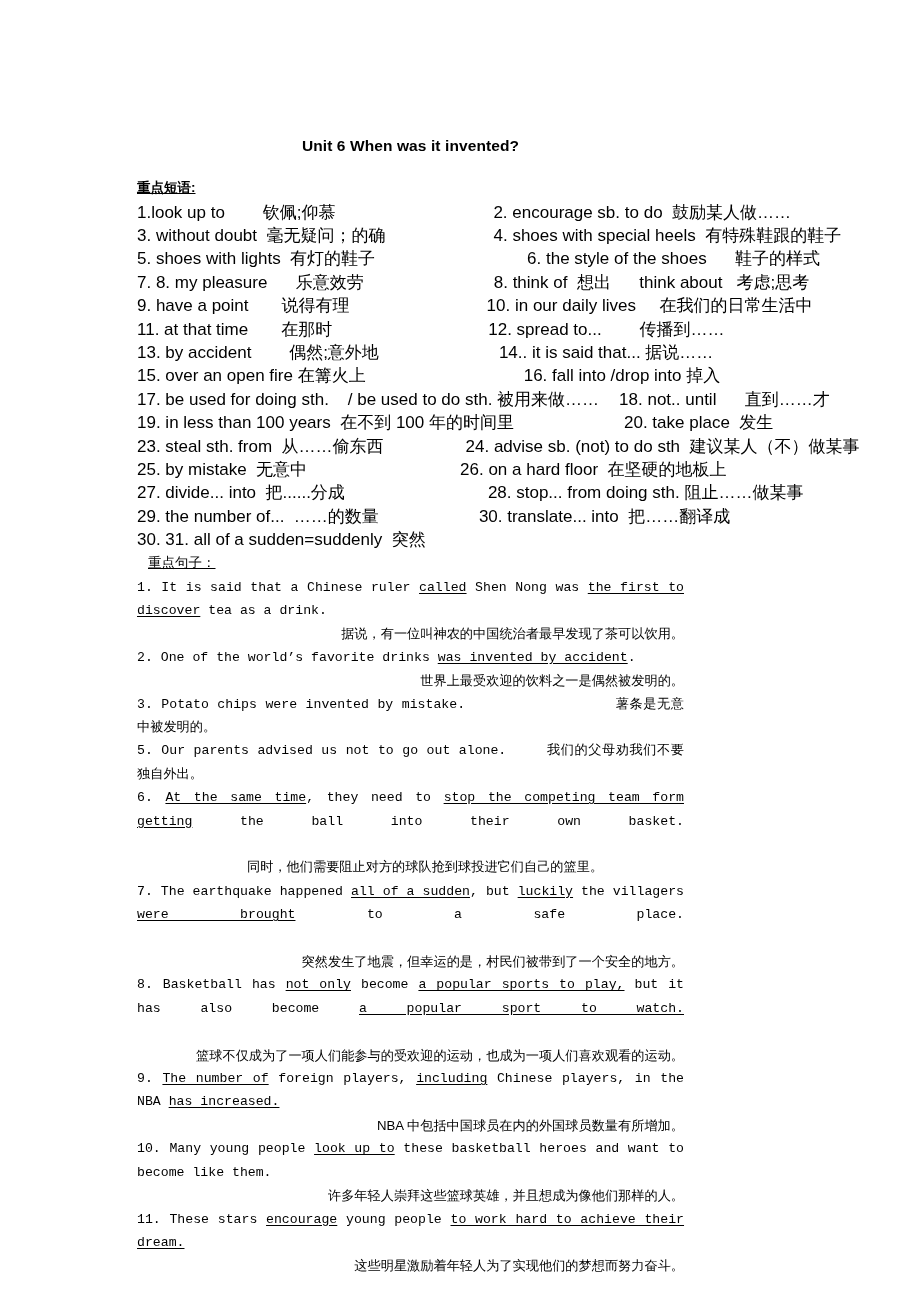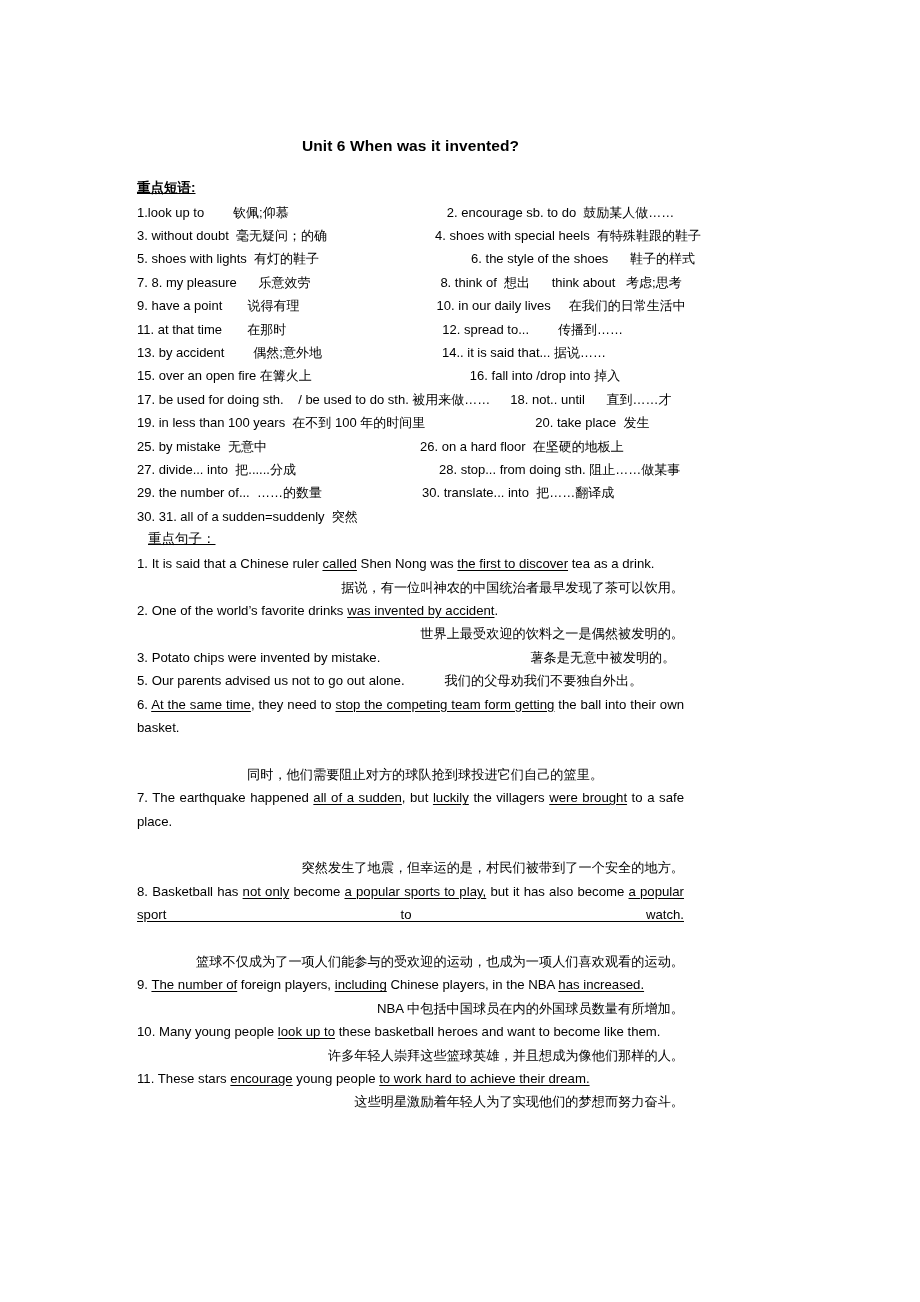--- a/index.html
+++ b/index.html
@@ -38,37 +38,38 @@
     line-height: 1.55;
     text-decoration: underline;
   }
   .section-heading.cn-sub {
     font-weight: normal;
     padding-left: 11px;
     margin-top: 1px;
   }
   
   .phr-line {
-    font-size: 13px;
+    font-size: 17px;
     line-height: 23.4px;
     white-space: pre;
     margin: 0;
   }
   .phr-line .col-l {
     display: inline-block;
   }
   .sent-block {
     font-size: 13.2px;
     line-height: 23.4px;
     margin: 0;
   }
   .sent-line {
     text-align: justify;
     text-justify: inter-word;
     margin: 0;
+    font-family: Liberation Mono, monospace;
   }
   .sent-line.justify-all {
     text-align: justify;
   }
   .sent-line.justify-all::after {
     content: "";
     display: inline-block;
     width: 100%;
   }
   .trans {
@@ -93,20 +94,21 @@
       <div class="phr-line"><span class="col-l">1.look up to        钦佩;仰慕</span><span class="inline-sp" style="width: 158px;"></span><span>2. encourage sb. to do  鼓励某人做……</span></div>
       <div class="phr-line"><span class="col-l">3. without doubt  毫无疑问；的确</span><span class="inline-sp" style="width: 108px;"></span><span>4. shoes with special heels  有特殊鞋跟的鞋子</span></div>
       <div class="phr-line"><span class="col-l">5. shoes with lights  有灯的鞋子</span><span class="inline-sp" style="width: 152px;"></span><span>6. the style of the shoes      鞋子的样式</span></div>
       <div class="phr-line"><span class="col-l">7. 8. my pleasure      乐意效劳</span><span class="inline-sp" style="width: 130px;"></span><span>8. think of  想出      think about   考虑;思考</span></div>
       <div class="phr-line"><span class="col-l">9. have a point       说得有理</span><span class="inline-sp" style="width: 137px;"></span><span>10. in our daily lives     在我们的日常生活中</span></div>
       <div class="phr-line"><span class="col-l">11. at that time       在那时</span><span class="inline-sp" style="width: 156px;"></span><span>12. spread to...        传播到……</span></div>
       <div class="phr-line"><span class="col-l">13. by accident        偶然;意外地</span><span class="inline-sp" style="width: 120px;"></span><span>14.. it is said that... 据说……</span></div>
       <div class="phr-line"><span class="col-l">15. over an open fire 在篝火上</span><span class="inline-sp" style="width: 158px;"></span><span>16. fall into /drop into 掉入</span></div>
       <div class="phr-line"><span class="col-l">17. be used for doing sth.    / be used to do sth. 被用来做……</span><span class="inline-sp" style="width: 20px;"></span><span>18. not.. until      直到……才</span></div>
       <div class="phr-line"><span class="col-l">19. in less than 100 years  在不到 100 年的时间里</span><span class="inline-sp" style="width: 110px;"></span><span>20. take place  发生</span></div>
+      <div class="phr-line"><span class="col-l">23. steal sth. from  从……偷东西</span><span class="inline-sp" style="width: 82px;"></span><span>24. advise sb. (not) to do sth  建议某人（不）做某事</span></div>
       <div class="phr-line"><span class="col-l">25. by mistake  无意中</span><span class="inline-sp" style="width: 153px;"></span><span>26. on a hard floor  在坚硬的地板上</span></div>
       <div class="phr-line"><span class="col-l">27. divide... into  把......分成</span><span class="inline-sp" style="width: 143px;"></span><span>28. stop... from doing sth. 阻止……做某事</span></div>
       <div class="phr-line"><span class="col-l">29. the number of...  ……的数量</span><span class="inline-sp" style="width: 100px;"></span><span>30. translate... into  把……翻译成</span></div>
       <div class="phr-line"><span class="col-l">30. 31. all of a sudden=suddenly  突然</span></div>
     </div>
 
   <div class="section-heading cn-sub">重点句子：</div>
 
   <div id="sentences-container">
       <div class="sent-block">

